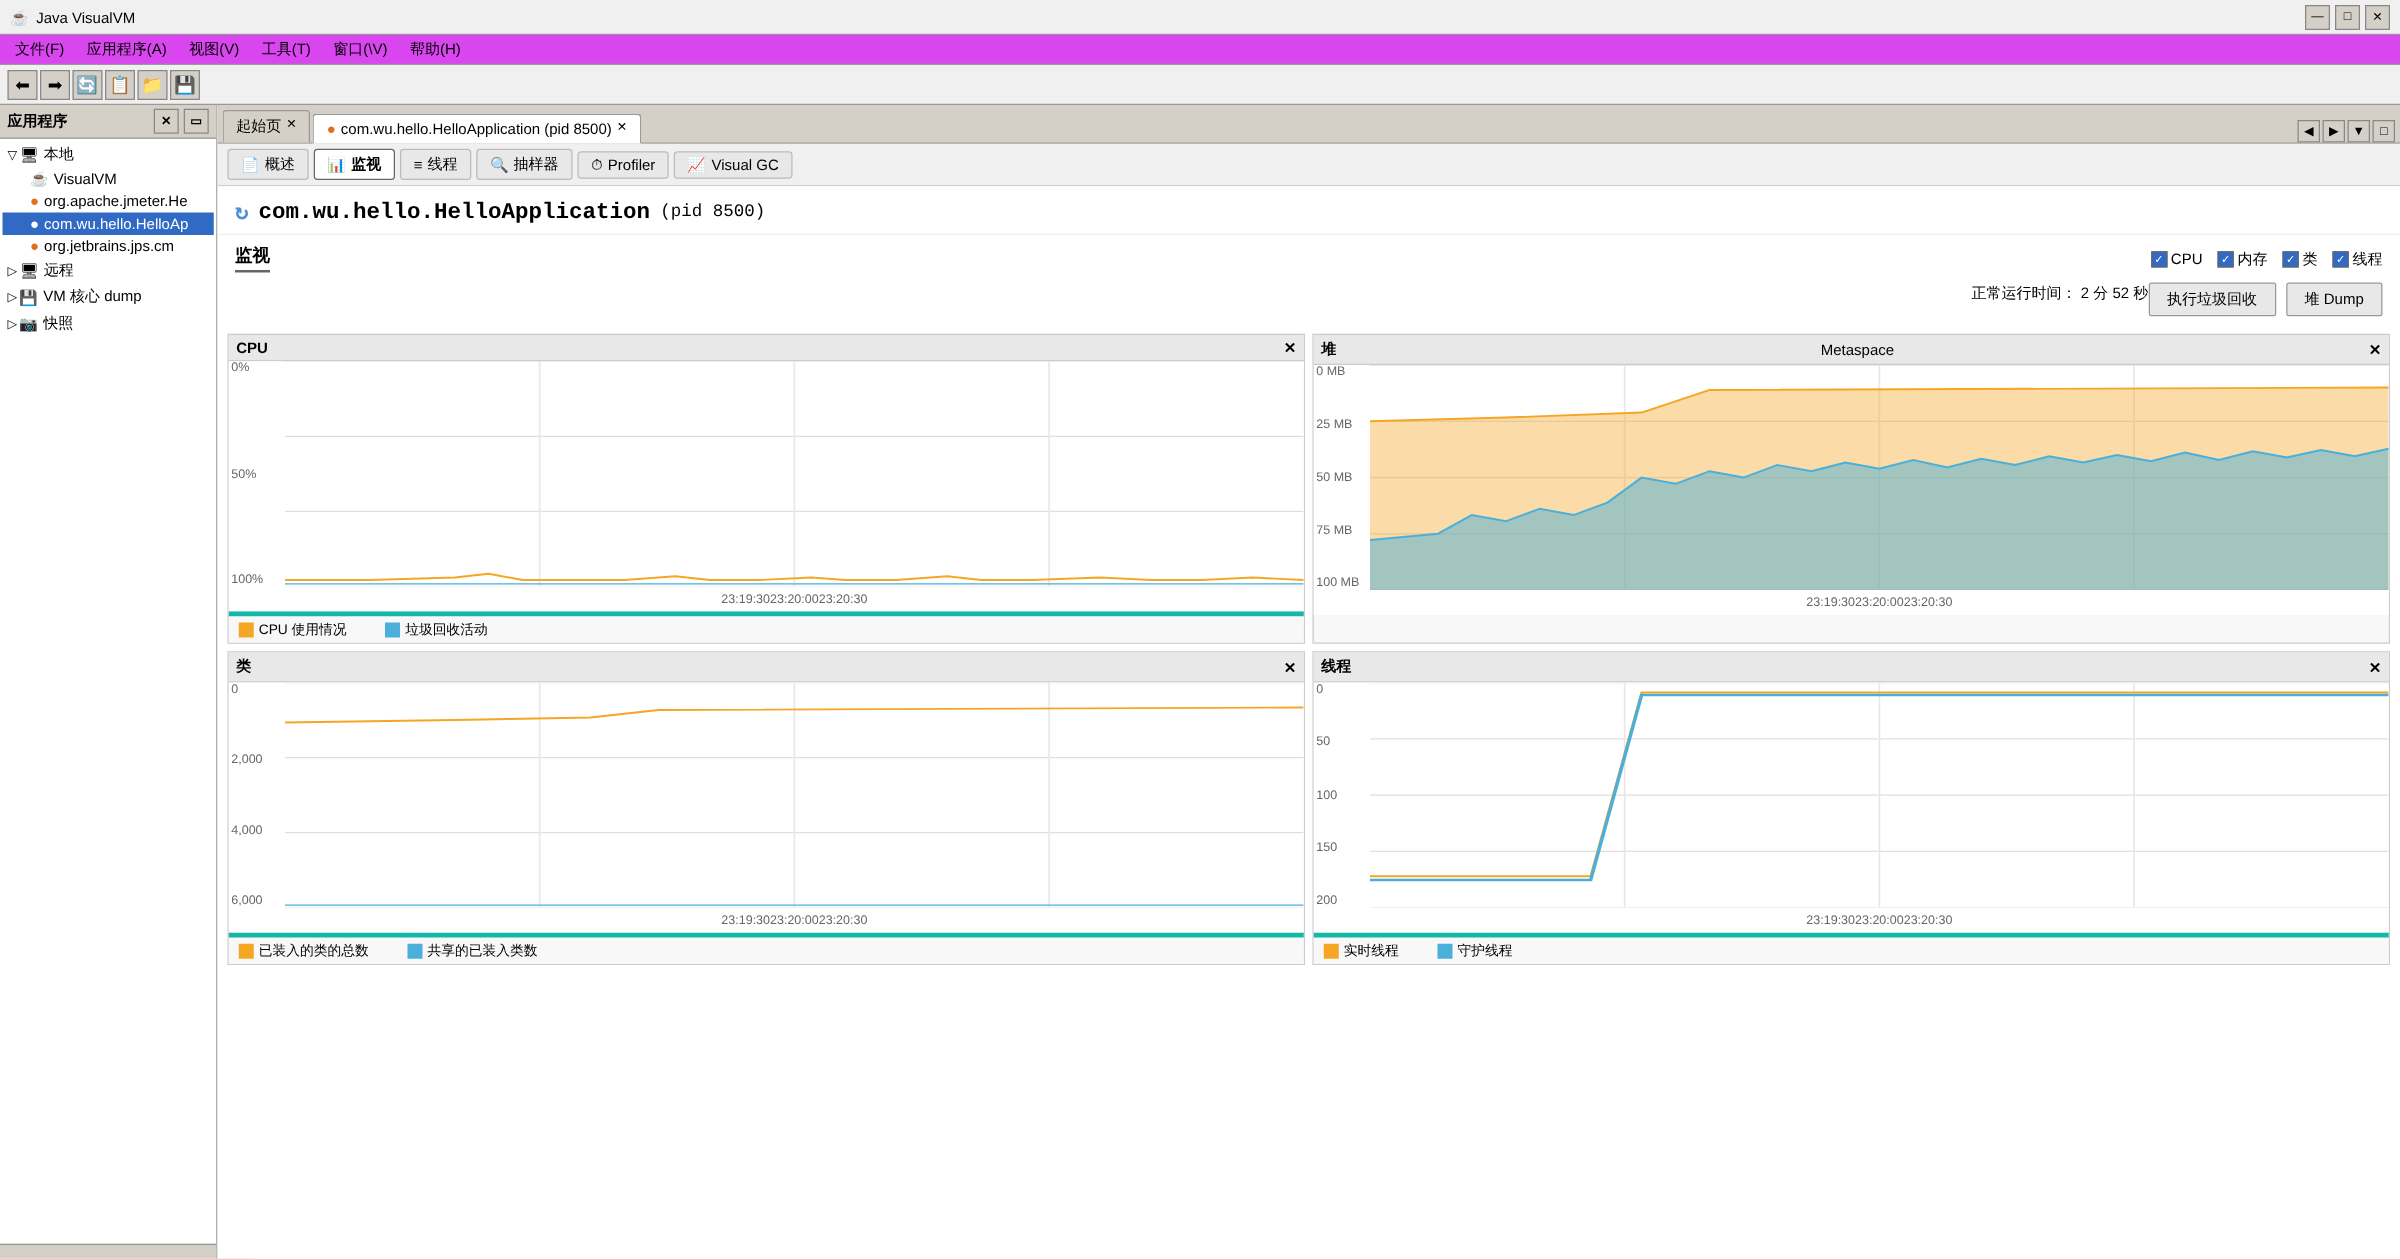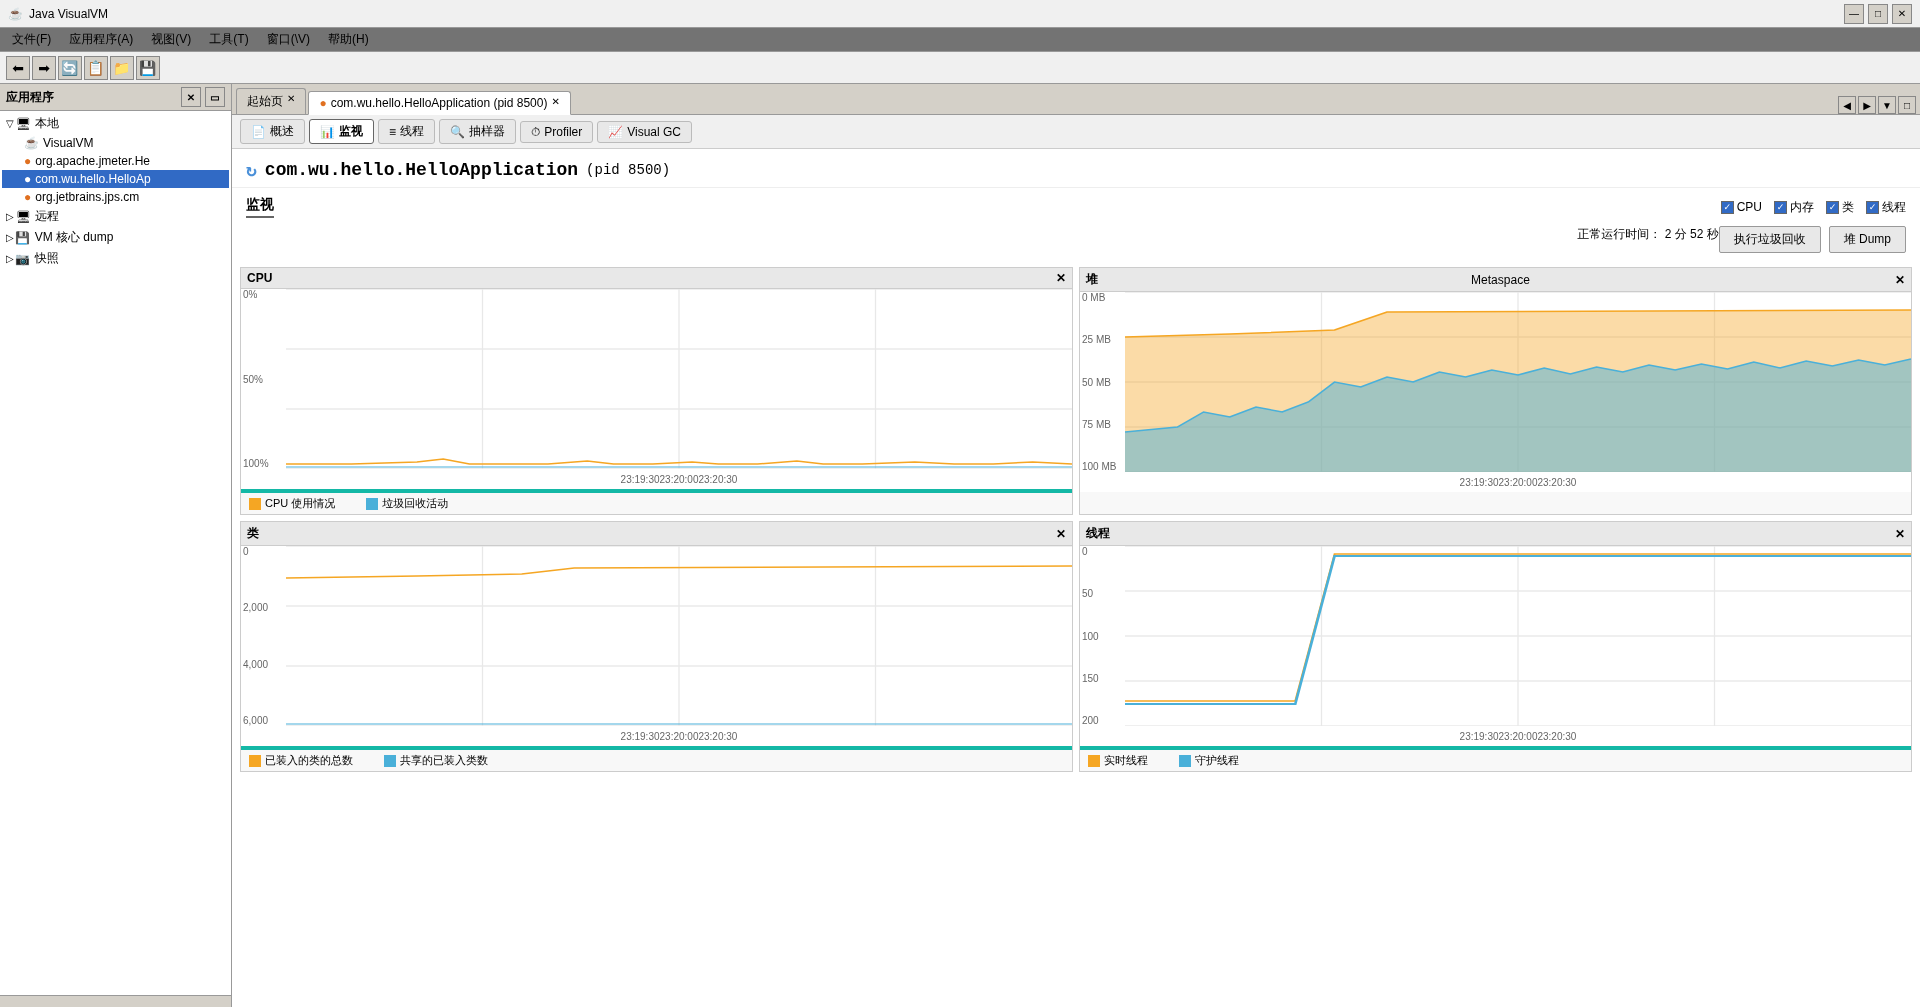--- a/index.html
+++ b/index.html
@@ -14,21 +14,21 @@
       justify-content: space-between;
       padding: 4px 8px;
       height: 28px;
     }
     .title-bar-left { display: flex; align-items: center; gap: 6px; }
     .title-bar-right { display: flex; gap: 4px; }
     .title-btn { width: 20px; height: 20px; background: #d4d0c8; border: 1px solid #888; cursor: pointer; display: flex; align-items: center; justify-content: center; font-size: 10px; }
     
     
     .menu-bar {
-      background: #737373;
+      background: #d946ef;
       border-bottom: 1px solid #999;
       display: flex;
       align-items: center;
       padding: 2px 4px;
       height: 24px;
       gap: 2px;
     }
     .menu-item { padding: 2px 8px; cursor: pointer; font-size: 12px; }
     
     
@@ -51,21 +51,21 @@
     }
     
     
     .main-layout {
       display: flex;
       height: calc(100vh - 84px);
     }
     
     
     .sidebar {
-      width: 232px;
+      width: 174px;
       background: #fff;
       border-right: 1px solid #999;
       display: flex;
       flex-direction: column;
       justify-content: space-between;
     }
     .sidebar-header {
       background: #d4d0c8;
       border-bottom: 1px solid #999;
       padding: 3px 6px;

